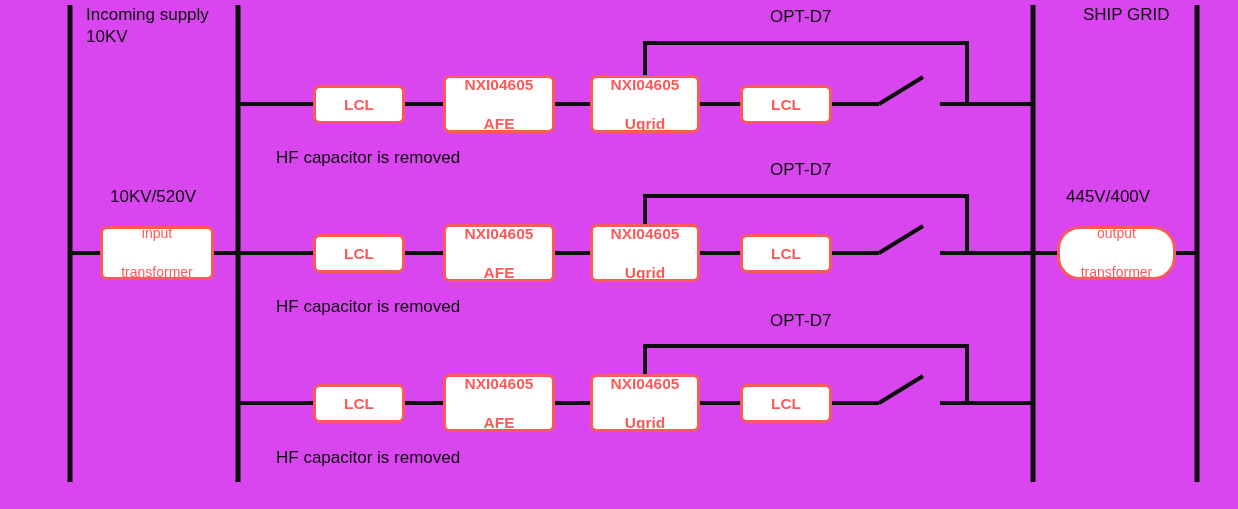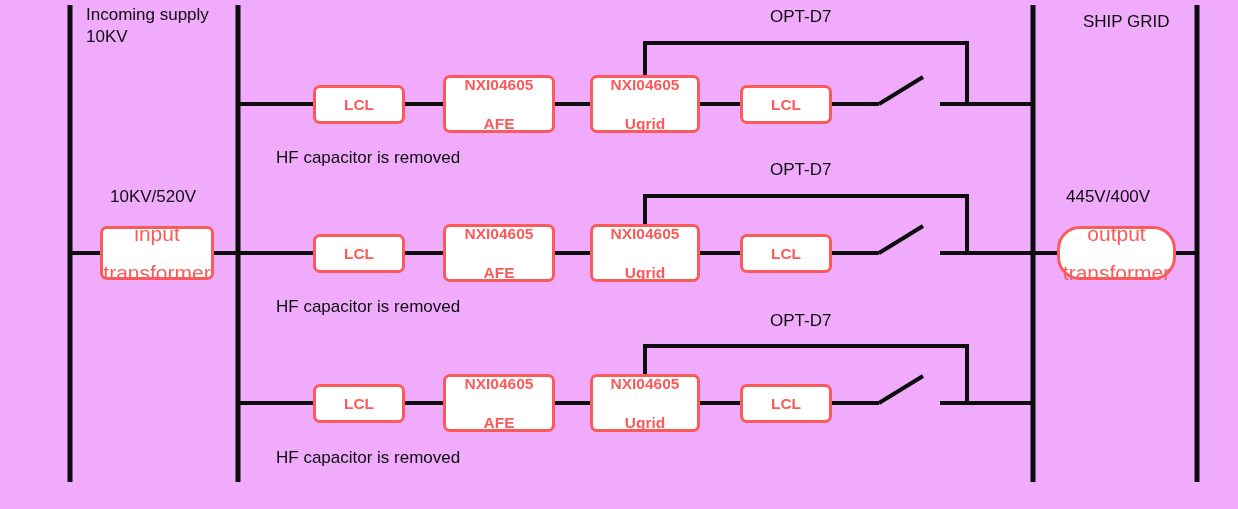--- a/index.html
+++ b/index.html
@@ -8,21 +8,21 @@
     padding: 0;
     background: #ffffff;
   }
   body {
     font-family: "Liberation Sans", sans-serif;
   }
   #diagram-root {
     position: relative;
     width: 1238px;
     height: 509px;
-    background: #f0abfc;
+    background: #d946ef;
     overflow: hidden;
   }
   #wire-layer {
     position: absolute;
     left: 0;
     top: 0;
     width: 1238px;
     height: 509px;
   }
   .label {
@@ -48,21 +48,21 @@
     font-weight: bold;
     display: flex;
     flex-direction: column;
     align-items: center;
     justify-content: center;
     text-align: center;
     font-family: "Liberation Sans", sans-serif;
   }
   .comp-box .l2 { display: block; margin-top: 20px; }
   .xfmr-box {
-    font-size: 21px;
+    font-size: 14px;
     line-height: 19px;
     font-weight: normal;
   }
 </style>
 </head>
 <body>
 
 <div id="diagram-root">
 
   <svg id="wire-layer" viewBox="0 0 1238 509">
@@ -103,21 +103,21 @@
       <line x1="700" y1="403" x2="740" y2="403"></line>
       <line x1="832" y1="403" x2="879" y2="403"></line>
       <line x1="879" y1="403" x2="923" y2="376"></line>
       <line x1="940" y1="403" x2="1033" y2="403"></line>
       <polyline points="645,381 645,346 967,346 967,403"></polyline>
     </g>
   </svg>
 
   <div class="label" style="left:86px; top:4px;">Incoming supply
 10KV</div>
-  <div class="label" style="left:1083px; top:11px;">SHIP GRID</div>
+  <div class="label" style="left:1083px; top:4px;">SHIP GRID</div>
 
   <div class="label" style="left:110px; top:186px;text-align:center;">10KV/520V</div>
   <div class="label" style="left:1066px; top:186px;">445V/400V</div>
 
   <div class="comp-box xfmr-box" style="left:100px; top:226px; width:114px; height:54px;">
     <span>input</span>
     <span class="l2">transformer</span>
   </div>
   <div class="comp-box xfmr-box" style="left:1057px; top:226px; width:119px; height:54px;border-radius:23px;">
     <span>output</span>

